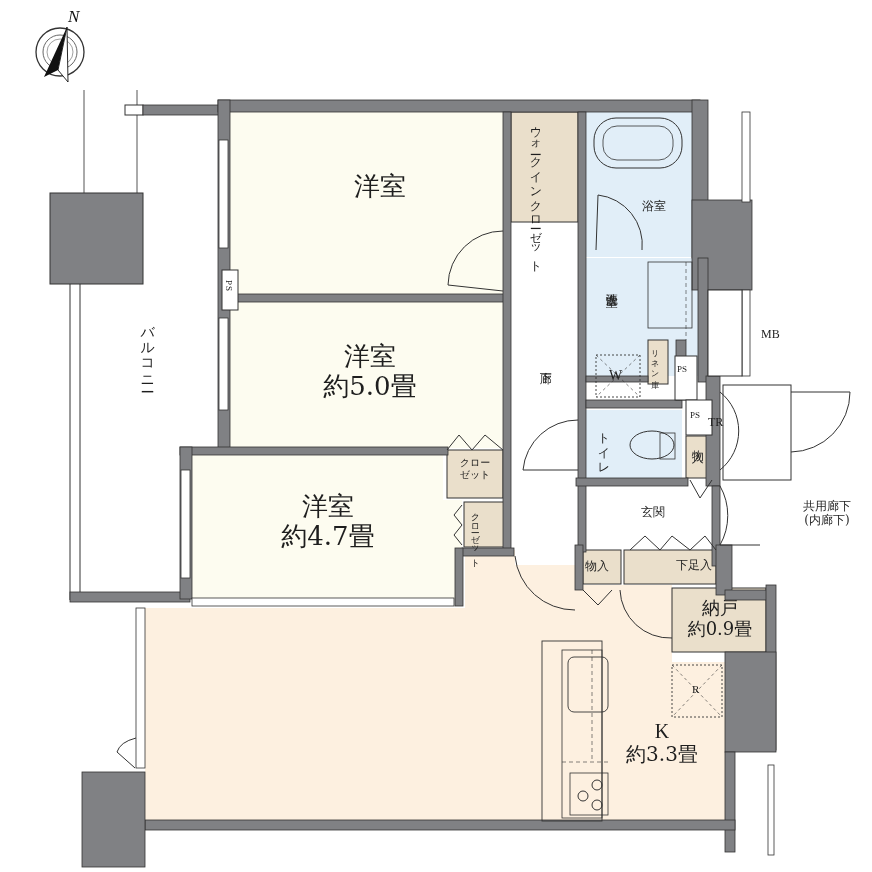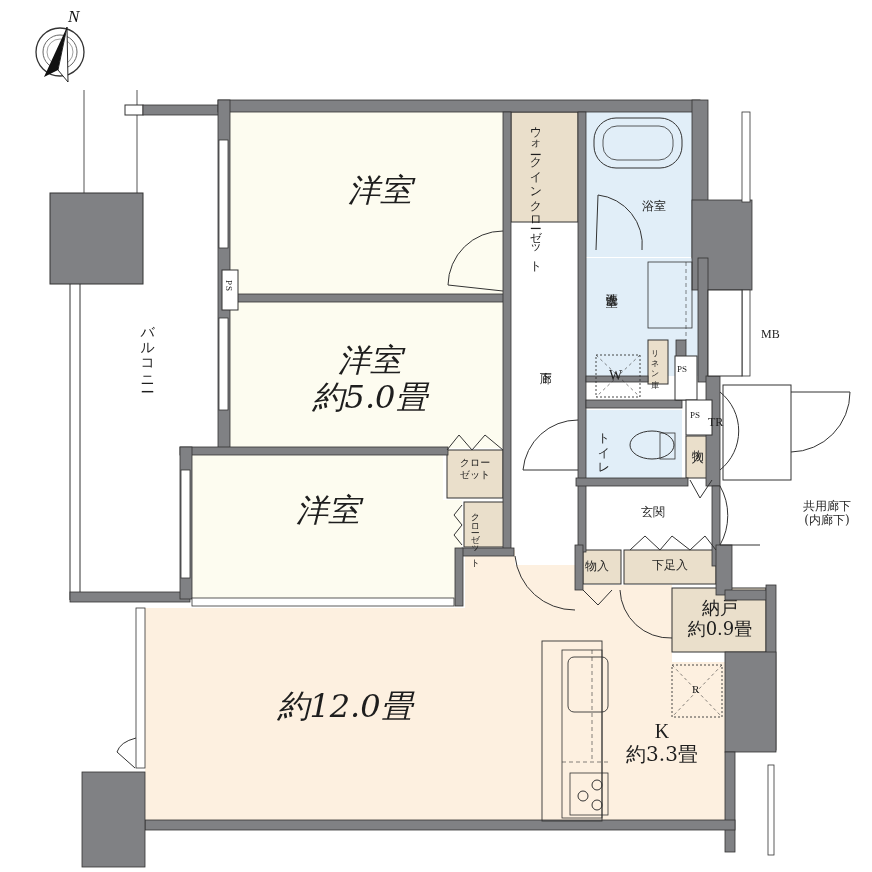--- a/index.html
+++ b/index.html
@@ -1,19 +1,19 @@
 <!DOCTYPE html>
 <html><head>
 <meta charset="utf-8">
 <style>
   html, body { margin: 0; padding: 0; background: #ffffff; }
   #plan { position: relative; width: 872px; height: 872px; overflow: hidden; background: #ffffff; font-family: "DejaVu Serif", "Liberation Serif", serif; }
   svg { position: absolute; left: 0; top: 0; }
   .lbl { position: absolute; color: #1e1e1e; text-align: center; white-space: nowrap; line-height: 1.15; }
-  .big { font-size: 32px; font-style: italic; }
+  .big { font-size: 26px; }
   .mid { font-size: 18px; }
   .sm  { font-size: 12px; }
   .xs  { font-size: 10px; }
   .vert { writing-mode: vertical-rl; letter-spacing: 1px; }
   .latin { font-family: "Liberation Serif", "DejaVu Serif", serif; }
 </style>
 </head>
 <body>
 
 <div id="plan">
@@ -178,42 +178,42 @@
 
 <div class="lbl big" style="left:320px;top:172px;width:120px;">
   <div>洋室</div>
 </div>
 <div class="lbl big" style="left:310px;top:342px;width:120px;">
   <div>洋室</div>
   <div>約5.0畳</div>
 </div>
 <div class="lbl big" style="left:268px;top:492px;width:120px;">
   <div>洋室</div>
+  <div>約4.7畳</div>
 </div>
 <div class="lbl big" style="left:275px;top:688px;width:140px;">
-  <div>約12.0畳</div>
 </div>
 <div class="lbl mid" style="left:612px;top:720px;width:100px;font-size:20px;">
   <div class="latin">K</div>
   <div>約3.3畳</div>
 </div>
 <div class="lbl mid" style="left:676px;top:598px;width:88px;">
   <div>納戸</div>
   <div>約0.9畳</div>
 </div>
 
 <div class="lbl sm vert" style="left:528px;top:118px;height:100px;">ウォークインクローゼット</div>
 <div class="lbl sm" style="left:642px;top:200px;">浴室</div>
 <div class="lbl sm vert" style="left:604px;top:284px;">洗面室</div>
 <div class="lbl sm latin" style="left:609px;top:368px;font-size:14px;">W</div>
 <div class="lbl xs vert" style="left:650px;top:344px;font-size:8px;">リネン庫</div>
 <div class="lbl sm vert" style="left:596px;top:424px;">トイレ</div>
 <div class="lbl sm vert" style="left:538px;top:362px;">廊下</div>
 <div class="lbl sm" style="left:641px;top:506px;text-align:center;">玄関</div>
-<div class="lbl sm" style="left:652px;top:559px;">下足入</div>
+<div class="lbl sm" style="left:676px;top:559px;">下足入</div>
 <div class="lbl sm" style="left:585px;top:560px;">物入</div>
 <div class="lbl sm vert" style="left:690px;top:440px;">物入</div>
 <div class="lbl xs" style="left:452px;top:457px;width:46px;">
   <div>クロー</div>
   <div>ゼット</div>
 </div>
 <div class="lbl xs vert" style="left:470px;top:506px;font-size:9px;height:40px;">クローゼット</div>
 <div class="lbl mid vert" style="left:140px;top:316px;font-size:14px;">バルコニー</div>
 <div class="lbl sm latin" style="left:713px;top:328px;margin-left:48px;">MB</div>
 <div class="lbl sm latin" style="left:708px;top:416px;">TR</div>

